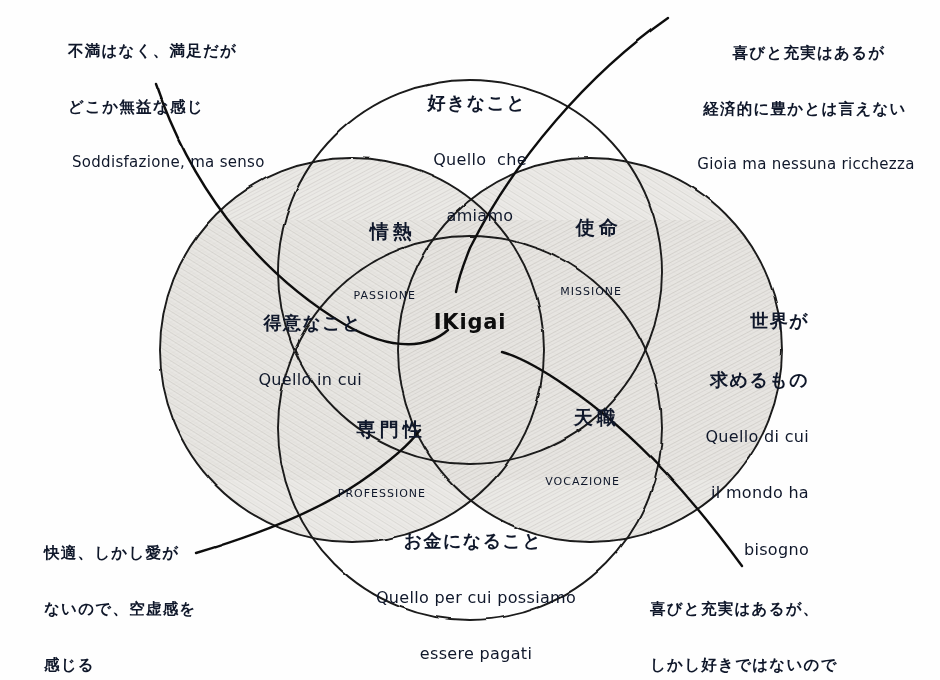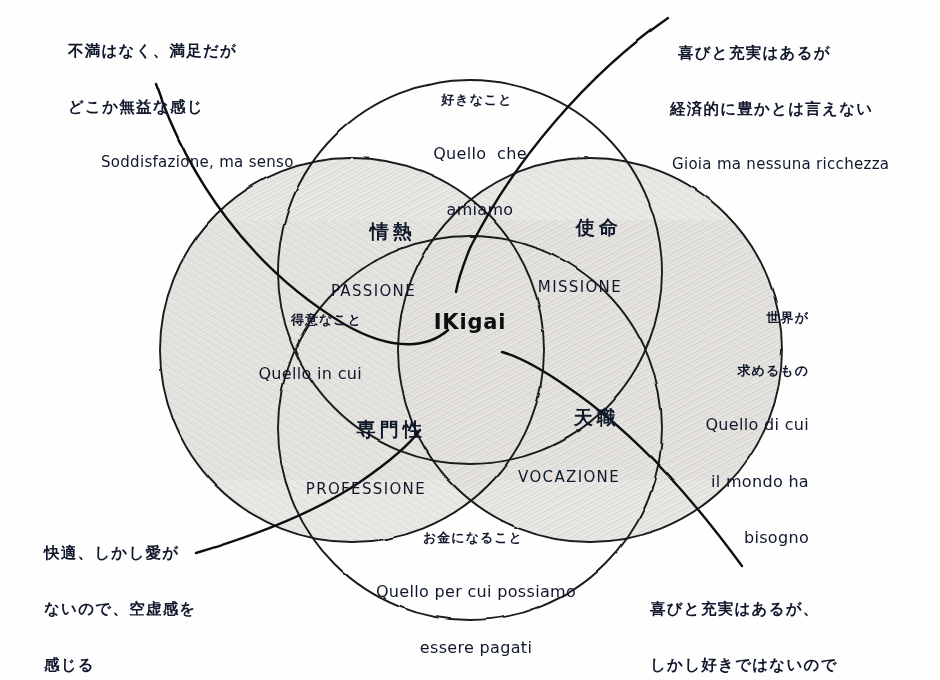--- a/index.html
+++ b/index.html
@@ -42,35 +42,35 @@
     letter-spacing: 0.08em;
   }
   .it {
     font-family: "DejaVu Sans", sans-serif;
     font-weight: 400;
     letter-spacing: 0.02em;
   }
 
   
   .anno .jp { font-size: 15.5px; }
-  .anno .it { font-size: 15px; padding-left: 4px; margin-left: 29px; }
+  .anno .it { font-size: 15px; padding-left: 4px; }
   .anno .jp, .anno .it { display: block; }
 
   
   .circle-label { text-align: right; }
-  .circle-label .jp { font-size: 13px; display: block; }
+  .circle-label .jp { font-size: 18px; display: block; }
   .circle-label .it { font-size: 16px; display: block; padding-left: 6px; }
 
   
   .lens-label { text-align: right; }
   .lens-label .jp { font-size: 19px; display: block; letter-spacing: 0.22em; }
   .lens-label .it {
-    font-size: 15px;
+    font-size: 11px;
     display: block;
-    margin-top: 3px;
+    margin-top: 10px;
     letter-spacing: 0.09em;
   }
 
   
   #center-label {
     position: absolute;
     text-align: center;
     font-family: "DejaVu Sans", sans-serif;
     font-weight: 700;
     font-size: 21px;
@@ -225,21 +225,21 @@
   </div>
 
   <div id="center-label" style="left:400px; top:310px; width:140px;">IKigai</div>
 
   <div class="txt anno" style="left:68px; top:4px; width:250px;">
     <span class="jp">不満はなく、満足だが</span>
     <span class="jp">どこか無益な感じ</span>
     <span class="it">Soddisfazione, ma senso</span>
   </div>
 
-  <div class="txt anno" style="left:678px; top:6px; width:262px;">
+  <div class="txt anno" style="left:678px; top:6px; width:262px;text-align:center;">
     <span class="jp">喜びと充実はあるが</span>
     <span class="jp" style="margin-left:-8px;">経済的に豊かとは言えない</span>
     <span class="it" style="margin-left:-10px;">Gioia ma nessuna ricchezza</span>
   </div>
 
   <div class="txt anno" style="left:44px; top:506px; width:240px;">
     <span class="jp">快適、しかし愛が</span>
     <span class="jp">ないので、空虚感を</span>
     <span class="jp">感じる</span>
     

